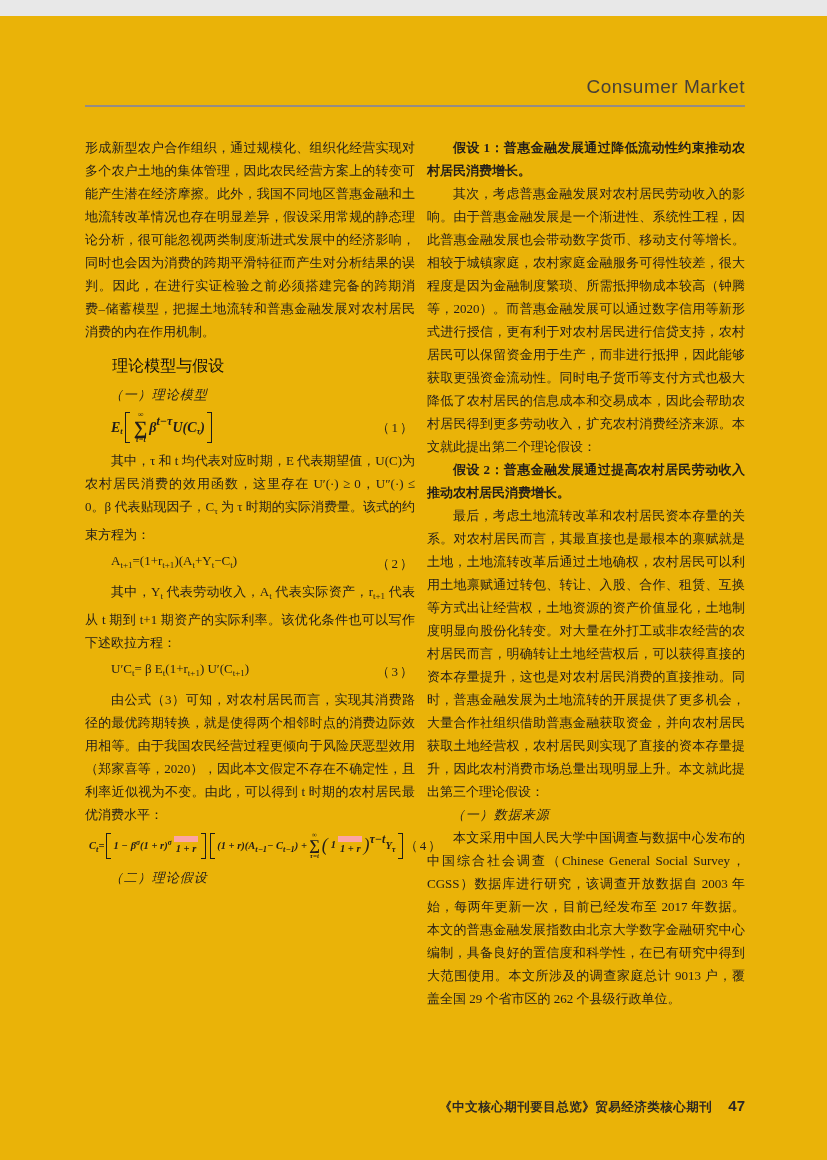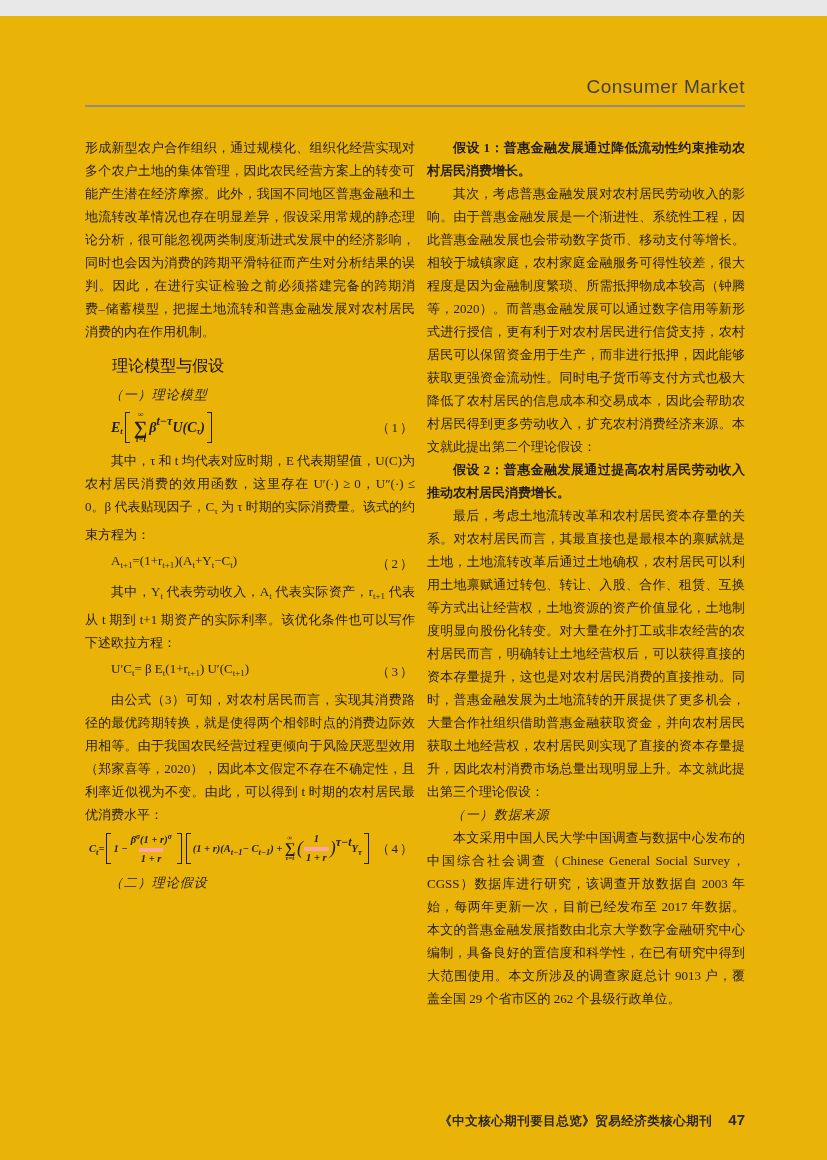--- a/index.html
+++ b/index.html
@@ -39,26 +39,26 @@
   .fsp{font-size:12px;transform:translateY(-6px);}
   .fsp2{font-size:7.5px;vertical-align:4px;}
   .brk{align-self:stretch;width:4px;border:1.6px solid #1c1c1c;margin:1px 2px;flex:none;}
   .bl{border-right:none;}
   .br{border-left:none;}
   .sum{display:inline-flex;flex-direction:column;align-items:center;line-height:1;margin:0 2px;flex:none;}
   .sum .lim{font-size:8px;font-style:italic;}
   .sum .sigma{font-size:19px;font-style:normal;line-height:.9;}
   .sum.sm2 .sigma{font-size:15px;}
   .sum.sm2 .lim{font-size:7px;}
-  .frac{display:inline-flex;flex-direction:column;align-items:center;line-height:1.2;margin:0 1px;flex:none;}
+  .frac{display:inline-flex;align-items:center;line-height:1.2;margin:0 1px;flex:none;}
   .frac .num{padding:0 2px 1px;}
-  .frac .den{border-top:4px solid #fca5a5;padding:1px 2px 0;}
+  .frac .den{border-top:6px solid #fca5a5;padding:1px 2px 0;}
   .bigp{font-size:18px;font-weight:normal;flex:none;}
   
-  .footer{position:absolute;right:82px;bottom:46px;display:flex;align-items:baseline;gap:16px;
+  .footer{position:absolute;right:82px;bottom:60px;display:flex;align-items:baseline;gap:16px;
           font-family:"Liberation Sans","DejaVu Sans",sans-serif;color:#2d2824;}
   .footer .note{font-size:12.5px;font-weight:bold;letter-spacing:.5px;}
   .footer .pnum{font-size:15px;font-weight:bold;}
 </style>
 </head>
 <body>
 
 <div class="page">
 
   <header>

